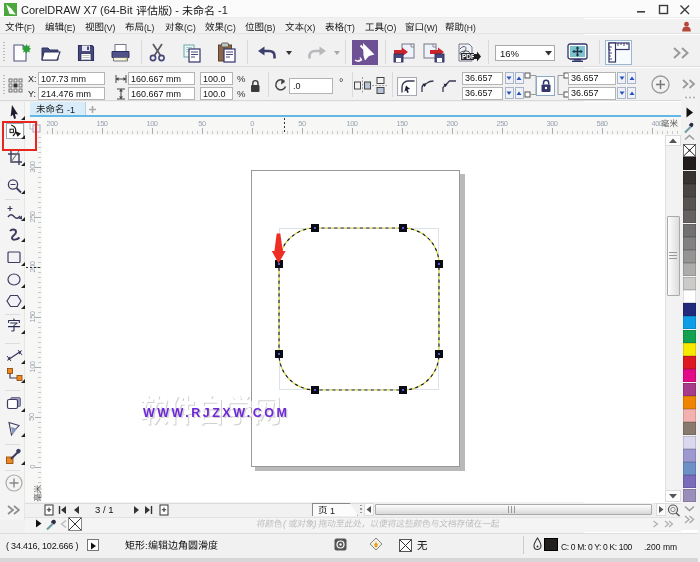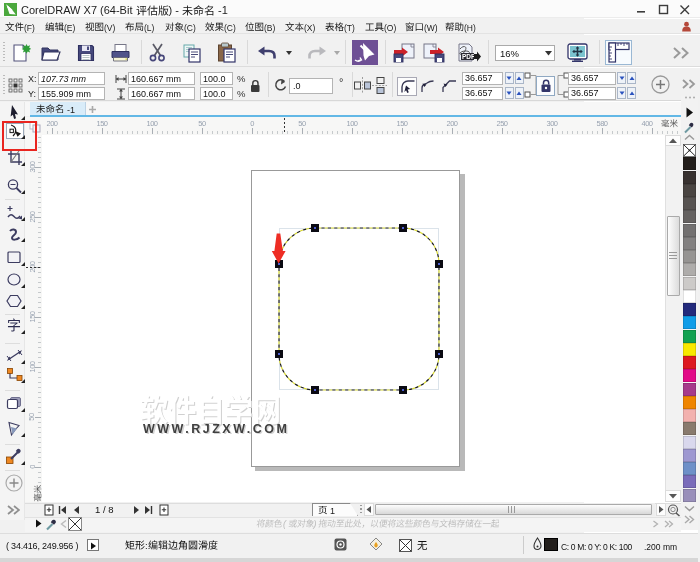--- a/index.html
+++ b/index.html
@@ -264,24 +264,24 @@
       <rect x="11" y="1" width="3" height="3" fill="none" stroke="#666" stroke-width=".9"></rect>
       <rect x="1" y="6" width="3" height="3" fill="none" stroke="#666" stroke-width=".9"></rect>
       <rect x="5.5" y="5.5" width="4" height="4" fill="#333"></rect>
       <rect x="11" y="6" width="3" height="3" fill="none" stroke="#666" stroke-width=".9"></rect>
       <rect x="1" y="11" width="3" height="3" fill="none" stroke="#666" stroke-width=".9"></rect>
       <rect x="6" y="11" width="3" height="3" fill="none" stroke="#666" stroke-width=".9"></rect>
       <rect x="11" y="11" width="3" height="3" fill="none" stroke="#666" stroke-width=".9"></rect>
     </svg>
     <div style="position:absolute;left:28px;top:74px;font-size:9px;line-height:11px;color:#222;white-space:pre;">X:</div>
     <div style="position:absolute;left:38px;top:71.5px;width:67px;height:13px;background:#fff;border:1px solid #b4b4b4"></div>
-    <div style="position:absolute;left:41px;top:73.5px;font-size:9px;line-height:11px;color:#111;white-space:pre;font-style:italic;">107.73 mm</div>
+    <div style="position:absolute;left:41px;top:73.5px;font-size:9px;line-height:11px;color:#111;white-space:pre;">107.73 mm</div>
     <div style="position:absolute;left:28px;top:89px;font-size:9px;line-height:11px;color:#222;white-space:pre;">Y:</div>
     <div style="position:absolute;left:38px;top:86.5px;width:67px;height:13px;background:#fff;border:1px solid #b4b4b4"></div>
-    <div style="position:absolute;left:41px;top:88.5px;font-size:9px;line-height:11px;color:#111;white-space:pre;">155.909 mm</div>
+    <div style="position:absolute;left:41px;top:88.5px;font-size:9px;line-height:11px;color:#111;white-space:pre;">214.476 mm</div>
     <svg style="position:absolute;left:115px;top:75px;" width="12" height="8" viewBox="0 0 12 8">
       <path d="M1 0 v8 M11 0 v8 M1 4 h10" stroke="#444" stroke-width="1"></path>
       <path d="M3.5 2 L1 4 L3.5 6 Z M8.5 2 L11 4 L8.5 6 Z" fill="#444"></path>
     </svg>
     <div style="position:absolute;left:128px;top:71.5px;width:67px;height:13px;background:#fff;border:1px solid #b4b4b4"></div>
     <div style="position:absolute;left:131px;top:73.5px;font-size:9px;line-height:11px;color:#111;white-space:pre;">160.667 mm</div>
     <svg style="position:absolute;left:117px;top:88px;" width="8" height="12" viewBox="0 0 8 12">
       <path d="M0 1 h8 M0 11 h8 M4 1 v10" stroke="#444" stroke-width="1"></path>
       <path d="M2 3.5 L4 1 L6 3.5 Z M2 8.5 L4 11 L6 8.5 Z" fill="#444"></path>
     </svg>
@@ -411,21 +411,21 @@
     <div style="position:absolute;left:141.5px;top:118.5px;font-size:7.5px;line-height:9.5px;color:#98a2b0;white-space:pre;width:21px;text-align:center;letter-spacing:-0.5px">100</div>
     <div style="position:absolute;left:195px;top:118.5px;font-size:7.5px;line-height:9.5px;color:#98a2b0;white-space:pre;width:14px;text-align:center;letter-spacing:-0.5px">50</div>
     <div style="position:absolute;left:248.5px;top:118.5px;font-size:7.5px;line-height:9.5px;color:#98a2b0;white-space:pre;width:7px;text-align:center;letter-spacing:-0.5px">0</div>
     <div style="position:absolute;left:295px;top:118.5px;font-size:7.5px;line-height:9.5px;color:#98a2b0;white-space:pre;width:14px;text-align:center;letter-spacing:-0.5px">50</div>
     <div style="position:absolute;left:341.5px;top:118.5px;font-size:7.5px;line-height:9.5px;color:#98a2b0;white-space:pre;width:21px;text-align:center;letter-spacing:-0.5px">100</div>
     <div style="position:absolute;left:391.5px;top:118.5px;font-size:7.5px;line-height:9.5px;color:#98a2b0;white-space:pre;width:21px;text-align:center;letter-spacing:-0.5px">150</div>
     <div style="position:absolute;left:441.5px;top:118.5px;font-size:7.5px;line-height:9.5px;color:#98a2b0;white-space:pre;width:21px;text-align:center;letter-spacing:-0.5px">200</div>
     <div style="position:absolute;left:491.5px;top:118.5px;font-size:7.5px;line-height:9.5px;color:#98a2b0;white-space:pre;width:21px;text-align:center;letter-spacing:-0.5px">250</div>
     <div style="position:absolute;left:541.5px;top:118.5px;font-size:7.5px;line-height:9.5px;color:#98a2b0;white-space:pre;width:21px;text-align:center;letter-spacing:-0.5px">300</div>
     <div style="position:absolute;left:591.5px;top:118.5px;font-size:7.5px;line-height:9.5px;color:#98a2b0;white-space:pre;width:21px;text-align:center;letter-spacing:-0.5px">580</div>
-    <div style="position:absolute;left:641.5px;top:118.5px;font-size:7.5px;line-height:9.5px;color:#98a2b0;white-space:pre;width:21px;text-align:left;letter-spacing:-0.5px">400</div>
+    <div style="position:absolute;left:641.5px;top:118.5px;font-size:7.5px;line-height:9.5px;color:#98a2b0;white-space:pre;width:21px;text-align:right;letter-spacing:-0.5px">400</div>
     <svg style="position:absolute;left:661.0px;top:119.0px;" width="17.0" height="8.5" viewBox="0 -88 200 100" fill="#555">
       <g>
         <use href="#g28" x="0"></use>
         <use href="#g29" x="100"></use>
       </g>
     </svg>
     <div style="position:absolute;left:284px;top:118px;width:1px;height:16px;background:repeating-linear-gradient(#333 0 2px,transparent 2px 4px)"></div>
     <div style="position:absolute;left:25px;top:135px;width:17px;height:367px;background:#f7f7f6"></div>
     <div style="position:absolute;left:25px;top:135px;width:17px;height:367px;background:repeating-linear-gradient(#a8aeb4 0 1px,transparent 1px 50px) 10px 32px/6px 100% no-repeat,repeating-linear-gradient(#c6cacc 0 1px,transparent 1px 5px) 13px 2px/3px 100% no-repeat"></div>
     <div style="position:absolute;left:21.5px;top:163px;width:21px;font-size:7.5px;line-height:8px;color:#98a2b0;letter-spacing:-0.5px;text-align:center;transform:rotate(-90deg);transform-origin:center">300</div>
@@ -449,21 +449,21 @@
     <div style="position:absolute;left:42px;top:135px;width:623px;height:367px;background:#fff"></div>
     <div style="position:absolute;left:254.5px;top:173.5px;width:210px;height:297.5px;background:#b9b9b9"></div>
     <div style="position:absolute;left:250.5px;top:170px;width:209px;height:297px;background:#fff;border:1px solid #999"></div>
     <svg style="position:absolute;left:140px;top:394px;filter:drop-shadow(1.8px 1.8px 0px #d0d0d0)" width="141" height="31.5" viewBox="0 -88 500 100" preserveAspectRatio="none" fill="#fff">
       <use href="#g30" x="0"></use>
       <use href="#g31" x="100"></use>
       <use href="#g32" x="200"></use>
       <use href="#g33" x="300"></use>
       <use href="#g34" x="400"></use>
     </svg>
-    <div style="position:absolute;left:143px;top:422px;font-size:12.5px;font-weight:bold;letter-spacing:2.5px;color:#404040;text-shadow:1.4px 1.4px 0 #d4d4d4">WWW.RJZXW.COM</div>
+    <div style="position:absolute;left:143px;top:406px;font-size:12.5px;font-weight:bold;letter-spacing:2.5px;color:#6d28d9;text-shadow:1.4px 1.4px 0 #d4d4d4">WWW.RJZXW.COM</div>
     <div style="position:absolute;left:279px;top:228px;width:160px;height:162px;border:1px solid #dbe3ea"></div>
     <svg style="position:absolute;left:269px;top:218px;" width="181" height="182" viewBox="0 0 181 182">
       <rect x="10" y="10" width="160" height="162" rx="36" ry="36" fill="none" stroke="#d8d830" stroke-width="1.2" stroke-dasharray="3.2 3.2" stroke-dashoffset="3.2"></rect>
       <rect x="10" y="10" width="160" height="162" rx="36" ry="36" fill="none" stroke="#1c1c1c" stroke-width="1.2" stroke-dasharray="3.2 3.2"></rect>
     </svg>
     <div style="position:absolute;left:311px;top:224px;width:8px;height:8px;background:#0a0a12"></div>
     <div style="position:absolute;left:314px;top:227px;width:2px;height:2px;background:#4f5fd0"></div>
     <div style="position:absolute;left:399px;top:224px;width:8px;height:8px;background:#0a0a12"></div>
     <div style="position:absolute;left:402px;top:227px;width:2px;height:2px;background:#4f5fd0"></div>
     <div style="position:absolute;left:275px;top:260px;width:8px;height:8px;background:#0a0a12"></div>
@@ -622,21 +622,21 @@
       <rect x="1" y="1" width="8" height="10" fill="#fff" stroke="#333" stroke-width="1"></rect>
       <path d="M5 3.5 V8 M2.8 5.7 H7.2" stroke="#333" stroke-width="1.1"></path>
     </svg>
     <svg style="position:absolute;left:58px;top:506px;" width="9" height="8" viewBox="0 0 9 8">
       <path d="M1.5 0 V8" stroke="#333" stroke-width="1.4"></path>
       <path d="M8 0 L3 4 L8 8 Z" fill="#333"></path>
     </svg>
     <svg style="position:absolute;left:73px;top:506px;" width="7" height="8" viewBox="0 0 7 8">
       <path d="M6 0 L1 4 L6 8 Z" fill="#333"></path>
     </svg>
-    <div style="position:absolute;left:95px;top:504px;font-size:9.5px;line-height:11.5px;color:#111;white-space:pre;">1 / 8</div>
+    <div style="position:absolute;left:95px;top:504px;font-size:9.5px;line-height:11.5px;color:#111;white-space:pre;">3 / 1</div>
     <svg style="position:absolute;left:133px;top:506px;" width="7" height="8" viewBox="0 0 7 8">
       <path d="M1 0 L6 4 L1 8 Z" fill="#333"></path>
     </svg>
     <svg style="position:absolute;left:144px;top:506px;" width="9" height="8" viewBox="0 0 9 8">
       <path d="M7.5 0 V8" stroke="#333" stroke-width="1.4"></path>
       <path d="M1 0 L6 4 L1 8 Z" fill="#333"></path>
     </svg>
     <svg style="position:absolute;left:158px;top:504px;" width="11" height="12" viewBox="0 0 11 12">
       <rect x="2" y="1" width="8" height="10" fill="#fff" stroke="#333" stroke-width="1"></rect>
       <path d="M6 3.5 V8 M3.8 5.7 H8.2" stroke="#333" stroke-width="1.1"></path>
@@ -720,21 +720,21 @@
     </svg>
     <div style="position:absolute;left:283px;top:519px;font-size:9px;line-height:11px;color:#bcbcbc;white-space:pre;font-style:italic">(</div>
     <div style="position:absolute;left:313.5px;top:519px;font-size:9px;line-height:11px;color:#bcbcbc;white-space:pre;font-style:italic">)</div>
     <svg style="position:absolute;left:652px;top:520px;" width="7" height="8" viewBox="0 0 7 8">
       <path d="M1.5 1 L5.5 4 L1.5 7" stroke="#b2b2b2" stroke-width="1.3" fill="none"></path>
     </svg>
     <svg style="position:absolute;left:664px;top:520px;" width="10" height="8" viewBox="0 0 10 8">
       <path d="M1 1 L4.5 4 L1 7 M5 1 L8.5 4 L5 7" stroke="#b2b2b2" stroke-width="1.3" fill="none"></path>
     </svg>
     <div style="position:absolute;left:0px;top:533px;width:700px;height:25px;background:#f1f1f1;border-top:1px solid #ddd"></div>
-    <div style="position:absolute;left:6px;top:541px;font-size:9px;line-height:11px;color:#111;white-space:pre;letter-spacing:-0.2px">( 34.416, 249.956 )</div>
+    <div style="position:absolute;left:6px;top:541px;font-size:9px;line-height:11px;color:#111;white-space:pre;letter-spacing:-0.2px">( 34.416, 102.666 )</div>
     <div style="position:absolute;left:87px;top:539px;width:12px;height:12px;background:#fff;border:1px solid #777"></div>
     <svg style="position:absolute;left:90px;top:542px;" width="7" height="8" viewBox="0 0 7 8">
       <path d="M1 0.5 L6 4 L1 7.5 Z" fill="#111"></path>
     </svg>
     <div style="position:absolute;left:125px;top:539px;font-size:9.5px;color:#111;white-space:pre"><svg style="display:inline-block;vertical-align:baseline;position:relative;top:1.0px;" width="20.0" height="10.0" viewBox="0 -88 200 100" fill="#111">
         <use href="#g58" x="0"></use>
         <use href="#g59" x="100"></use>
       </svg>:<svg style="display:inline-block;vertical-align:baseline;position:relative;top:1.0px;" width="70.0" height="10.0" viewBox="0 -88 700 100" fill="#111">
         <use href="#g8" x="0"></use>
         <use href="#g9" x="100"></use>

